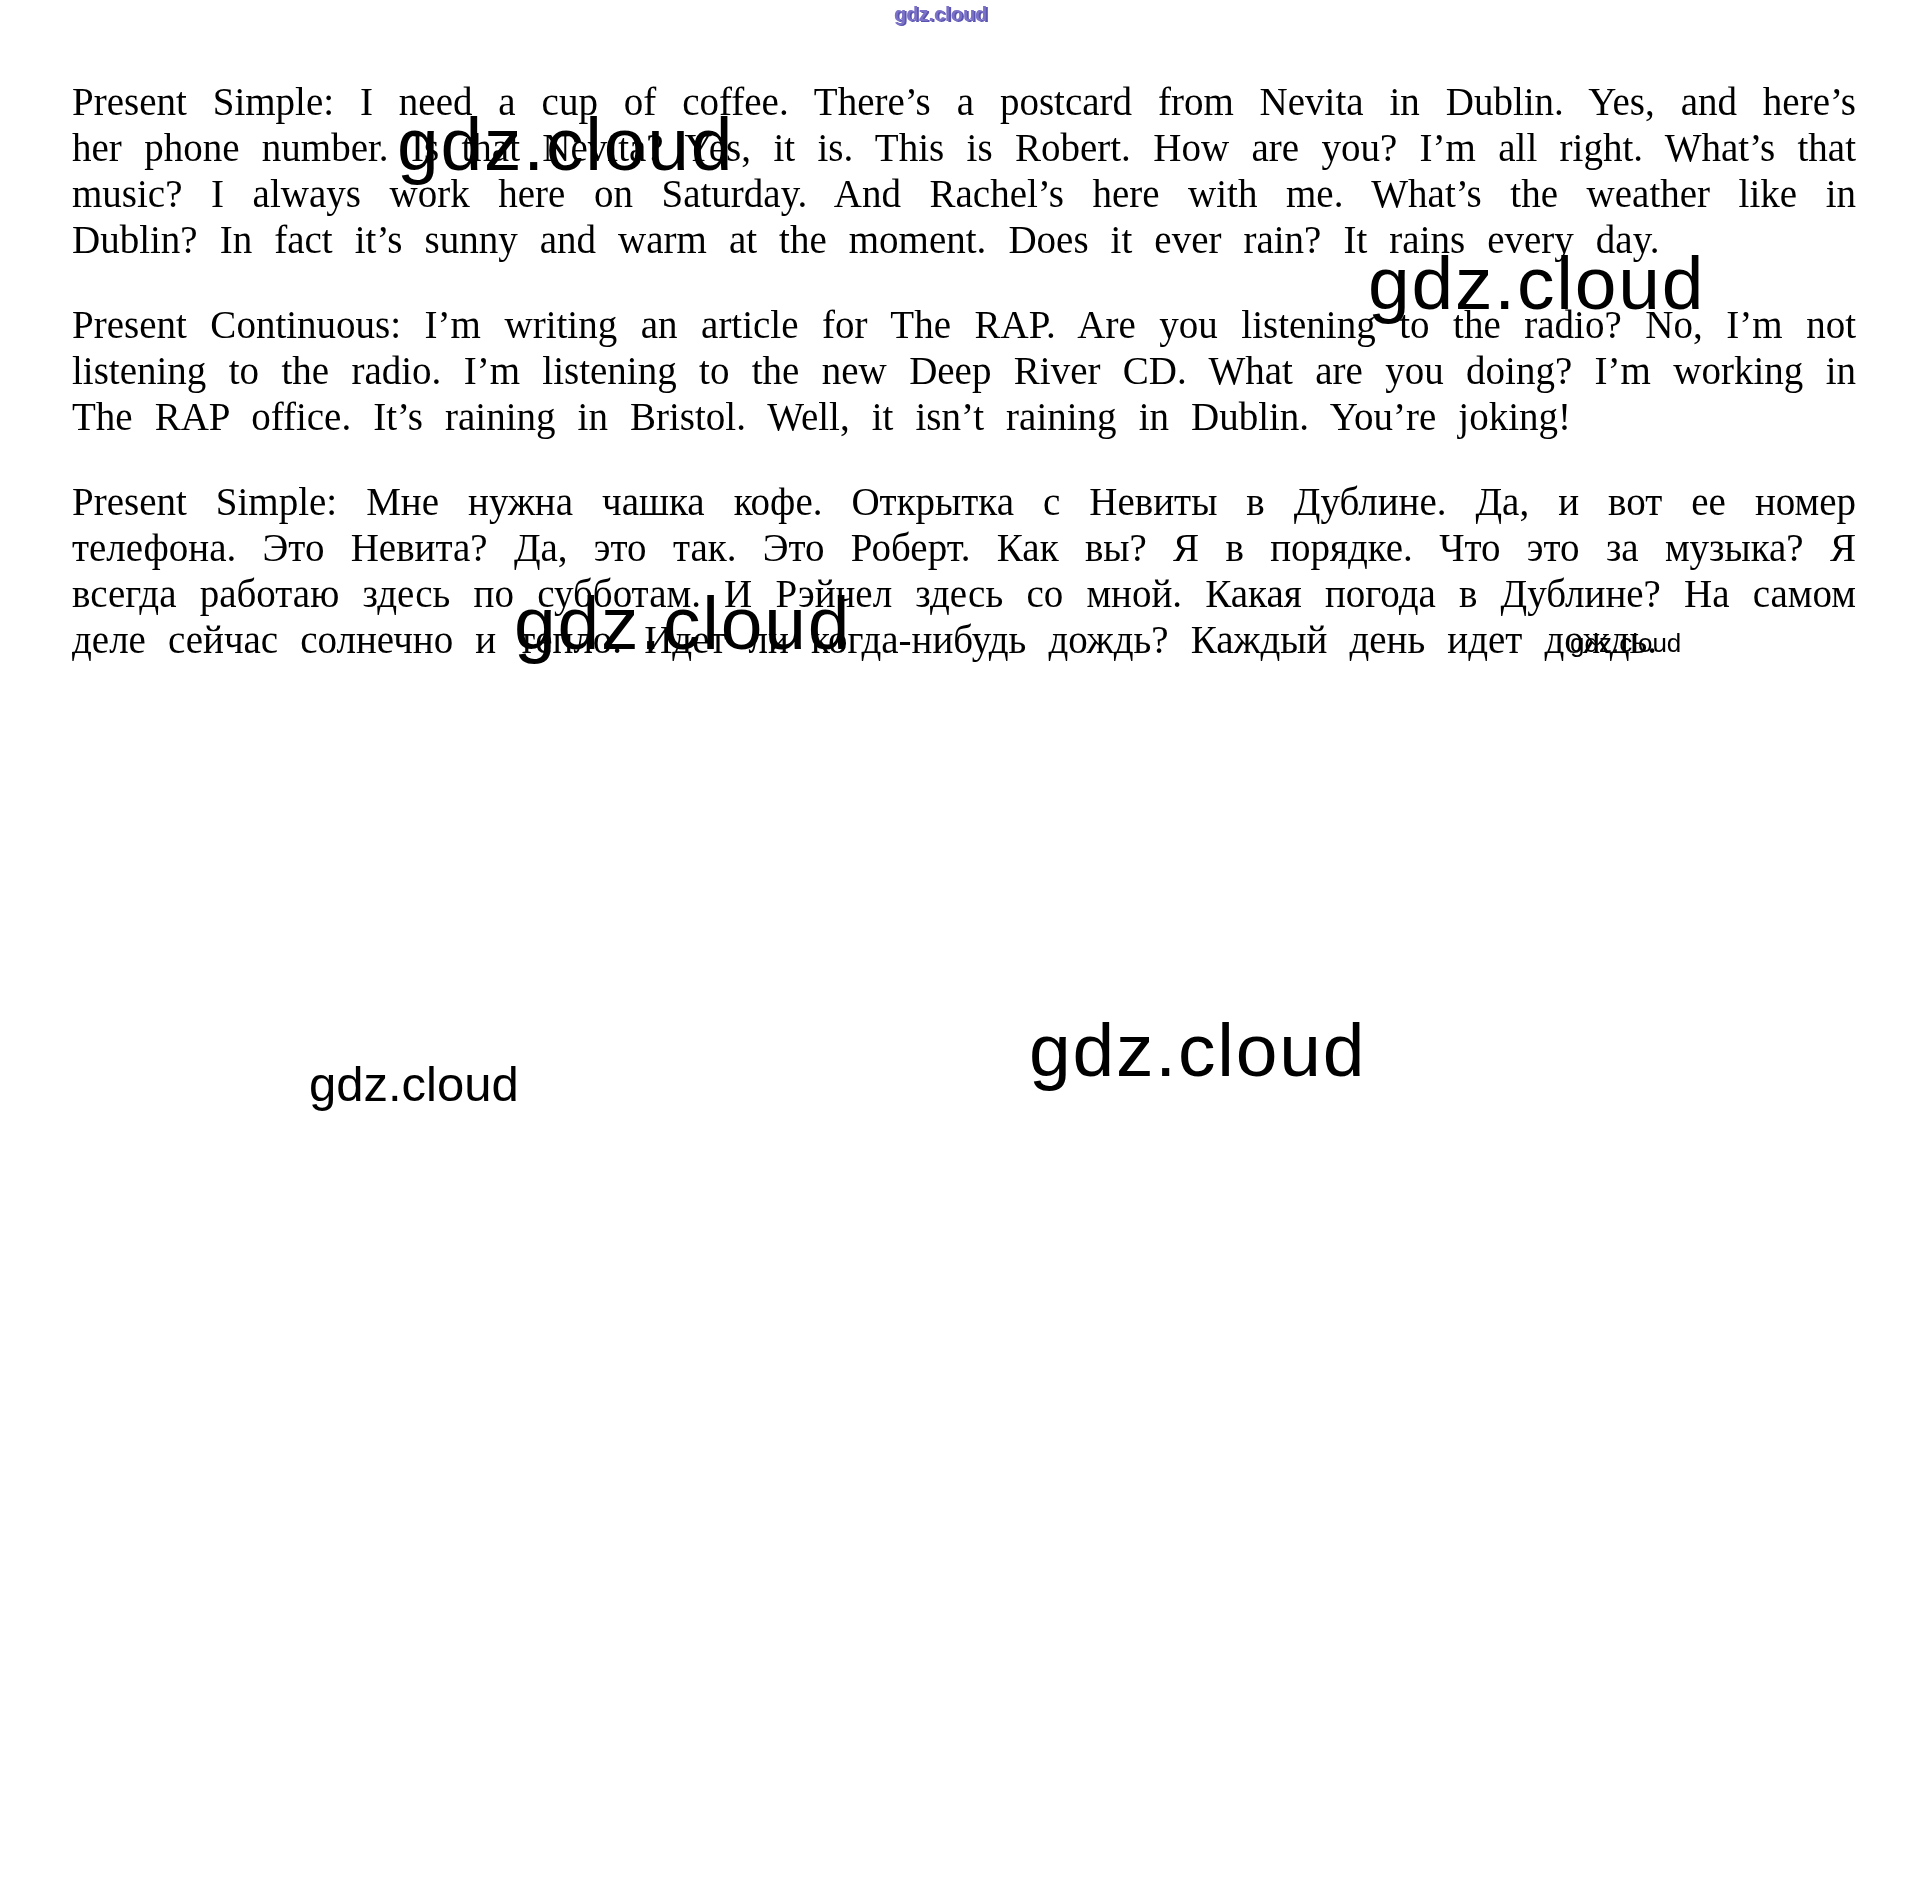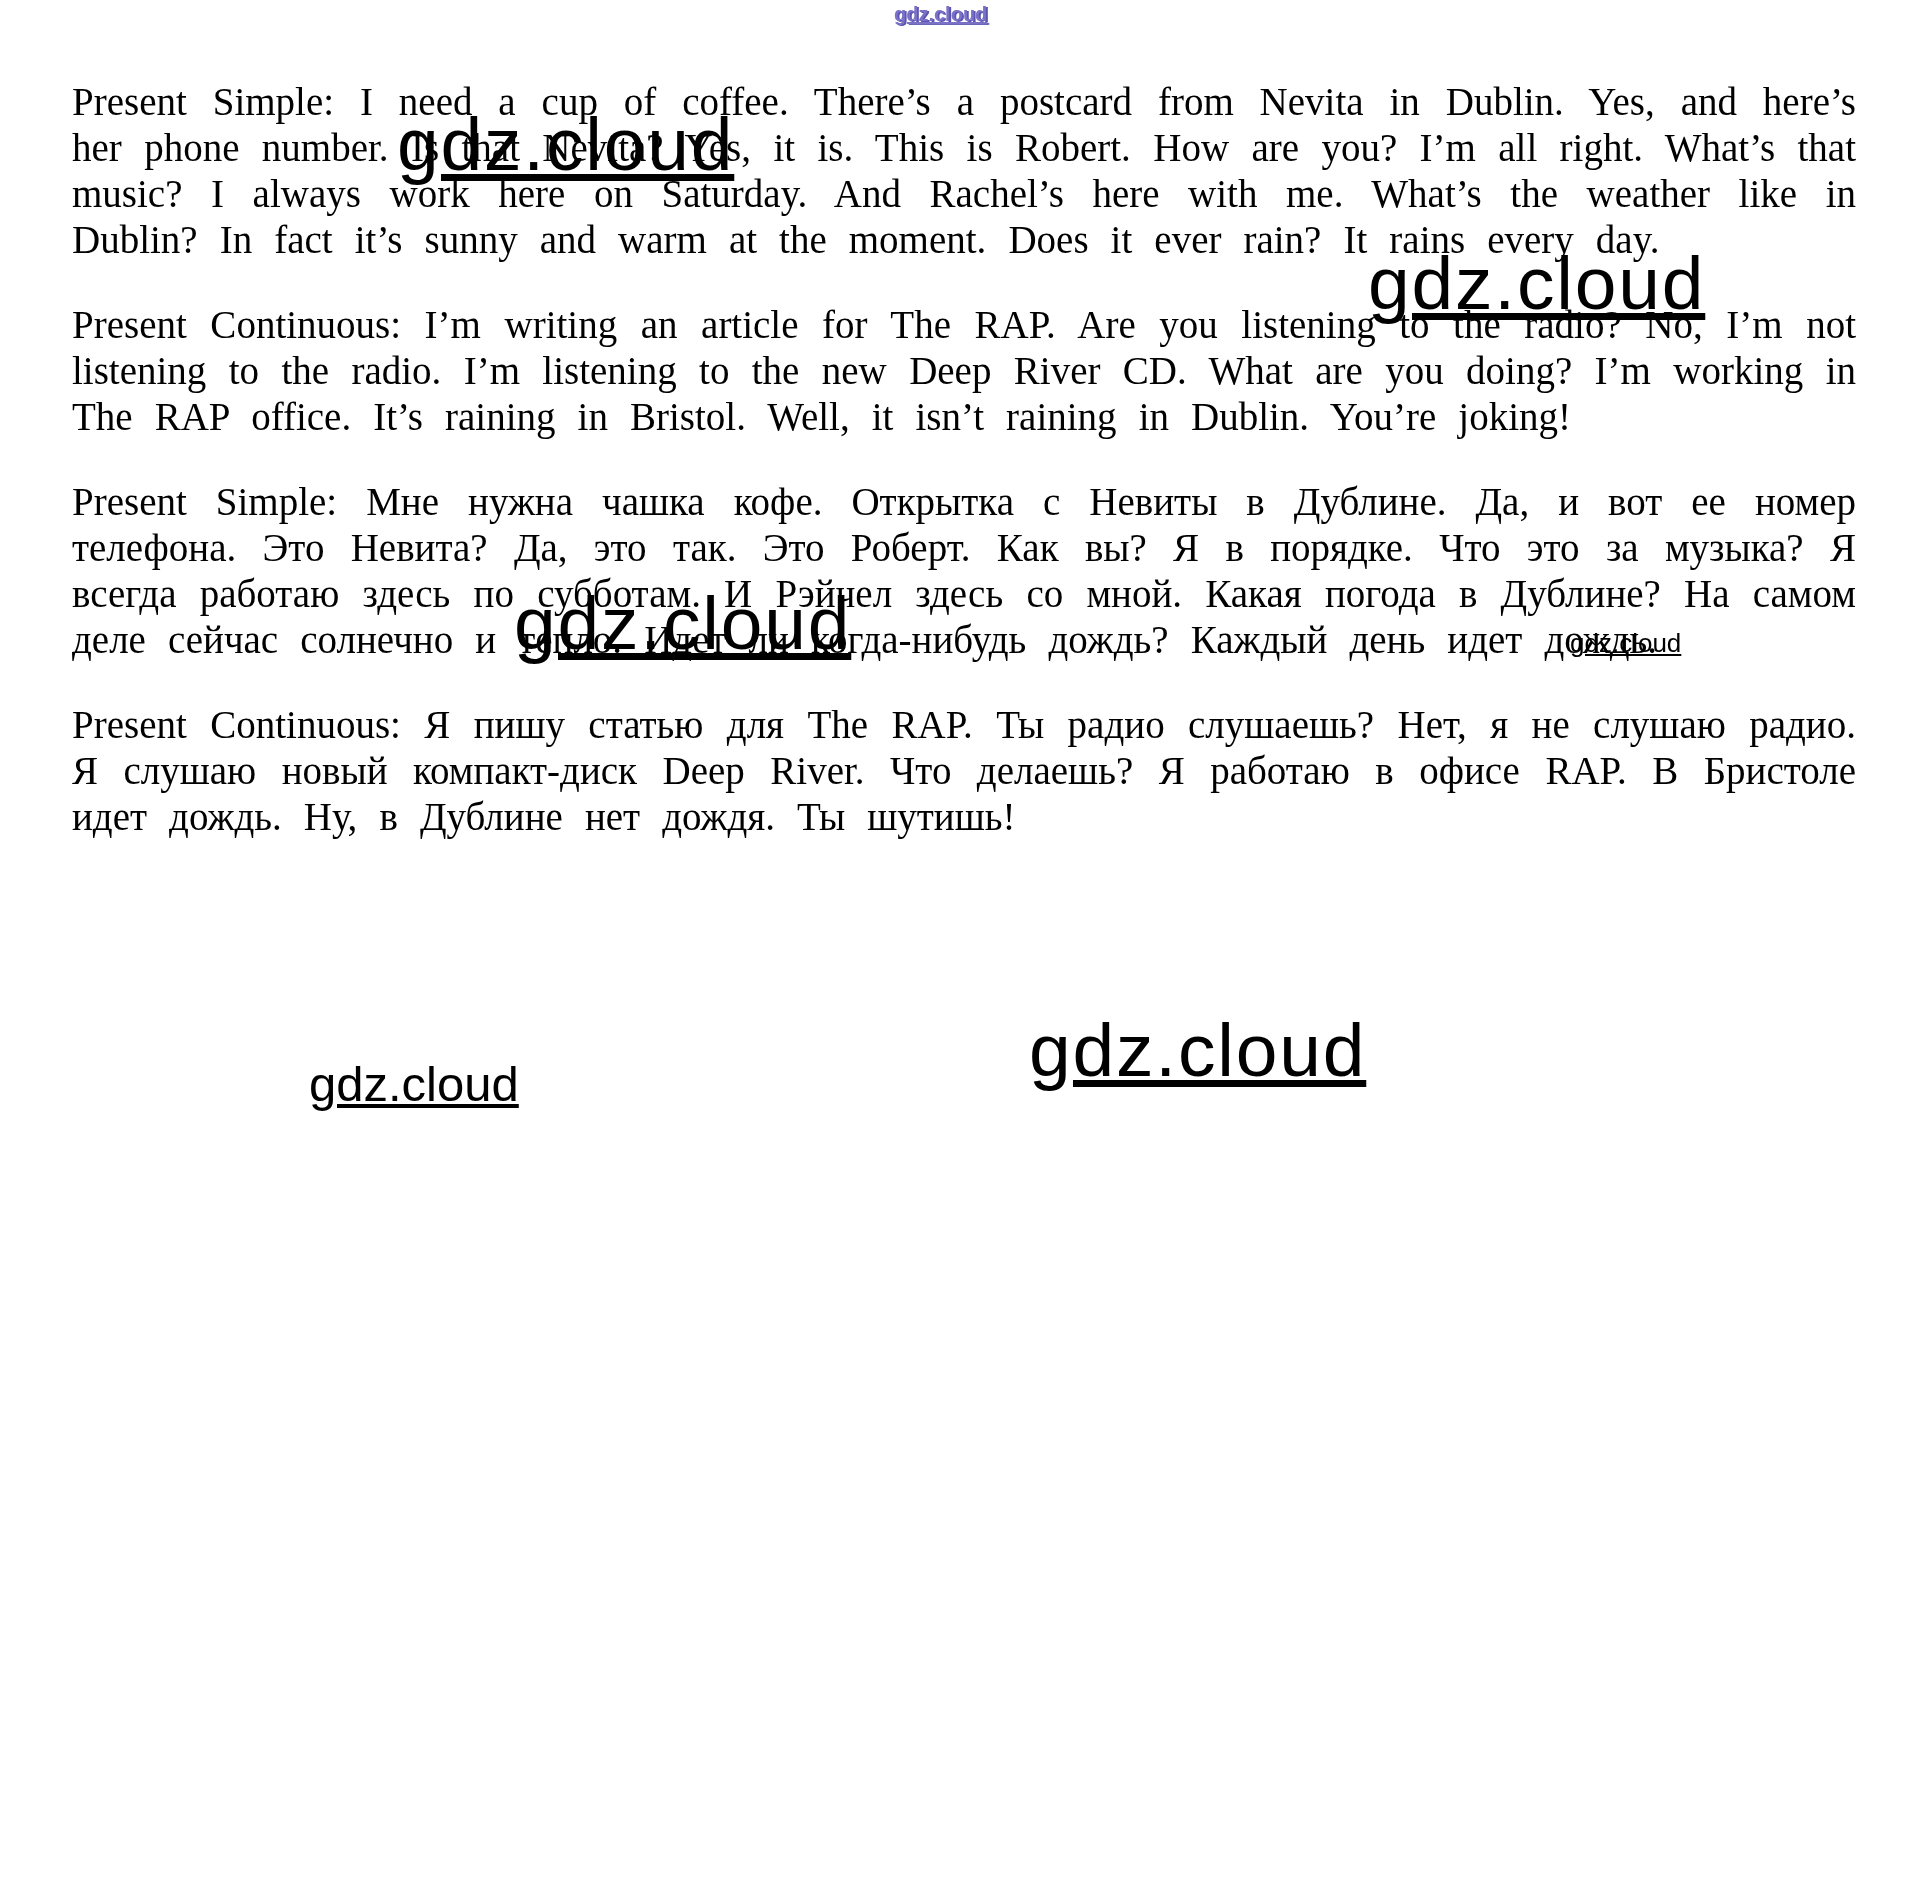--- a/index.html
+++ b/index.html
@@ -37,21 +37,20 @@
       text-align: justify;
       text-align-last: left;
       word-spacing: 12.3px;
     }
     .wm {
       position: absolute;
       font-family: "Liberation Sans", sans-serif;
       color: #000000;
       white-space: nowrap;
       line-height: 1;
-      text-decoration: underline;
     }
     .wm-top {
       left: 894px;
       top: 3.5px;
       font-size: 20px;
       font-weight: bold;
       color: #7b72c8;
       text-shadow: 1.8px 0.9px 0 #5a55b0;
     }
     .wm-a { left: 397px;  top: 107px;  font-size: 75px; letter-spacing: 1.8px; }
@@ -67,21 +66,20 @@
 <div class="content">
 
 
 
   <p class="para">Present Simple: I need a cup of coffee. There’s a postcard from Nevita in Dublin. Yes, and here’s her phone number. Is that Nevita? Yes, it is. This is Robert. How are you? I’m all right. What’s that music? I always work here on Saturday. And Rachel’s here with me. What’s the weather like in Dublin? In fact it’s sunny and warm at the moment. Does it ever rain? It rains every day.</p>
 
   <p class="para">Present Continuous: I’m writing an article for The RAP. Are you listening to the radio? No, I’m not listening to the radio. I’m listening to the new Deep River CD. What are you doing? I’m working in The RAP office. It’s raining in Bristol. Well, it isn’t raining in Dublin. You’re joking!</p>
 
   <p class="para">Present Simple: Мне нужна чашка кофе. Открытка с Невиты в Дублине. Да, и вот ее номер телефона. Это Невита? Да, это так. Это Роберт. Как вы? Я в порядке. Что это за музыка? Я всегда работаю здесь по субботам. И Рэйчел здесь со мной. Какая погода в Дублине? На самом деле сейчас солнечно и тепло. Идет ли когда-нибудь дождь? Каждый день идет дождь.</p>
 
-  <p class="para">Present Continuous: Я пишу статью для The RAP. Ты радио слушаешь? Нет, я не слушаю радио. Я слушаю новый компакт-диск Deep River. Что делаешь? Я работаю в офисе RAP. В Бристоле идет дождь. Ну, в Дублине нет дождя. Ты шутишь!</p>
 </div>
 
 <div class="wm wm-top">gdz.cloud</div>
 <div class="wm wm-a">gdz.cloud</div>
 <div class="wm wm-b">gdz.cloud</div>
 <div class="wm wm-c">gdz.cloud</div>
 <div class="wm wm-d">gdz.cloud</div>
 <div class="wm wm-e">gdz.cloud</div>
 <div class="wm wm-f">gdz.cloud</div>
 

